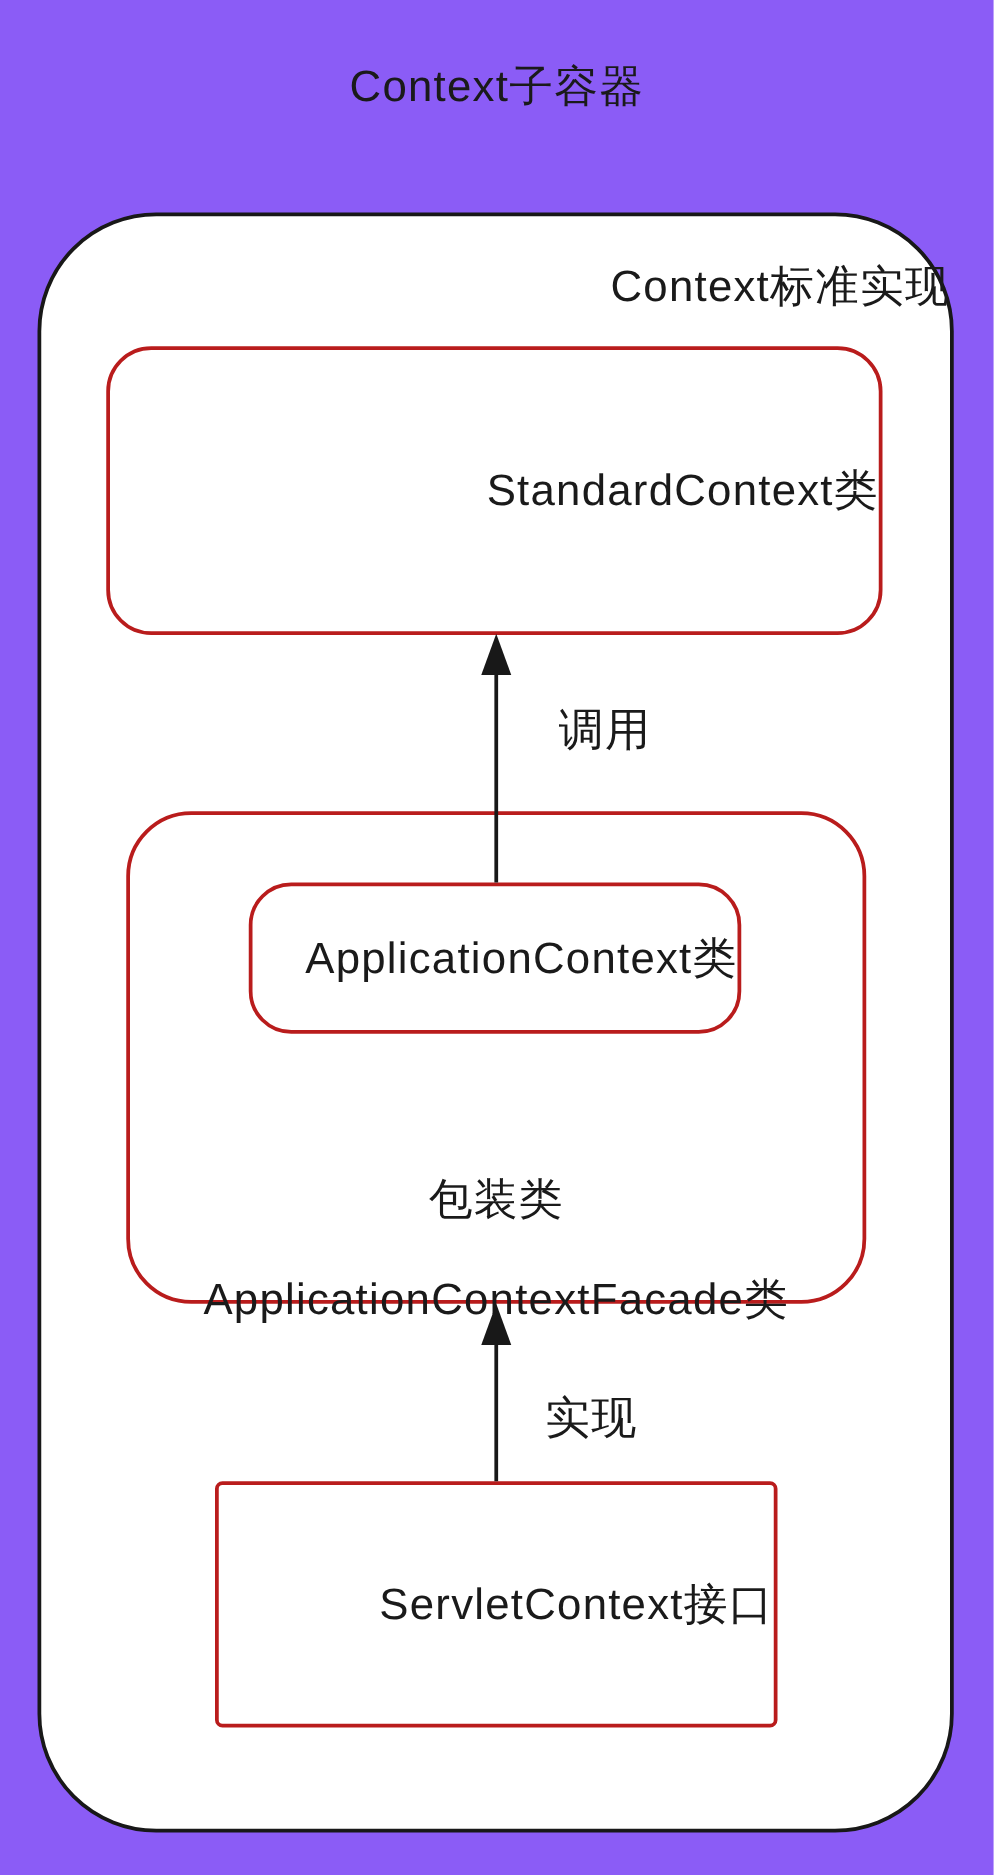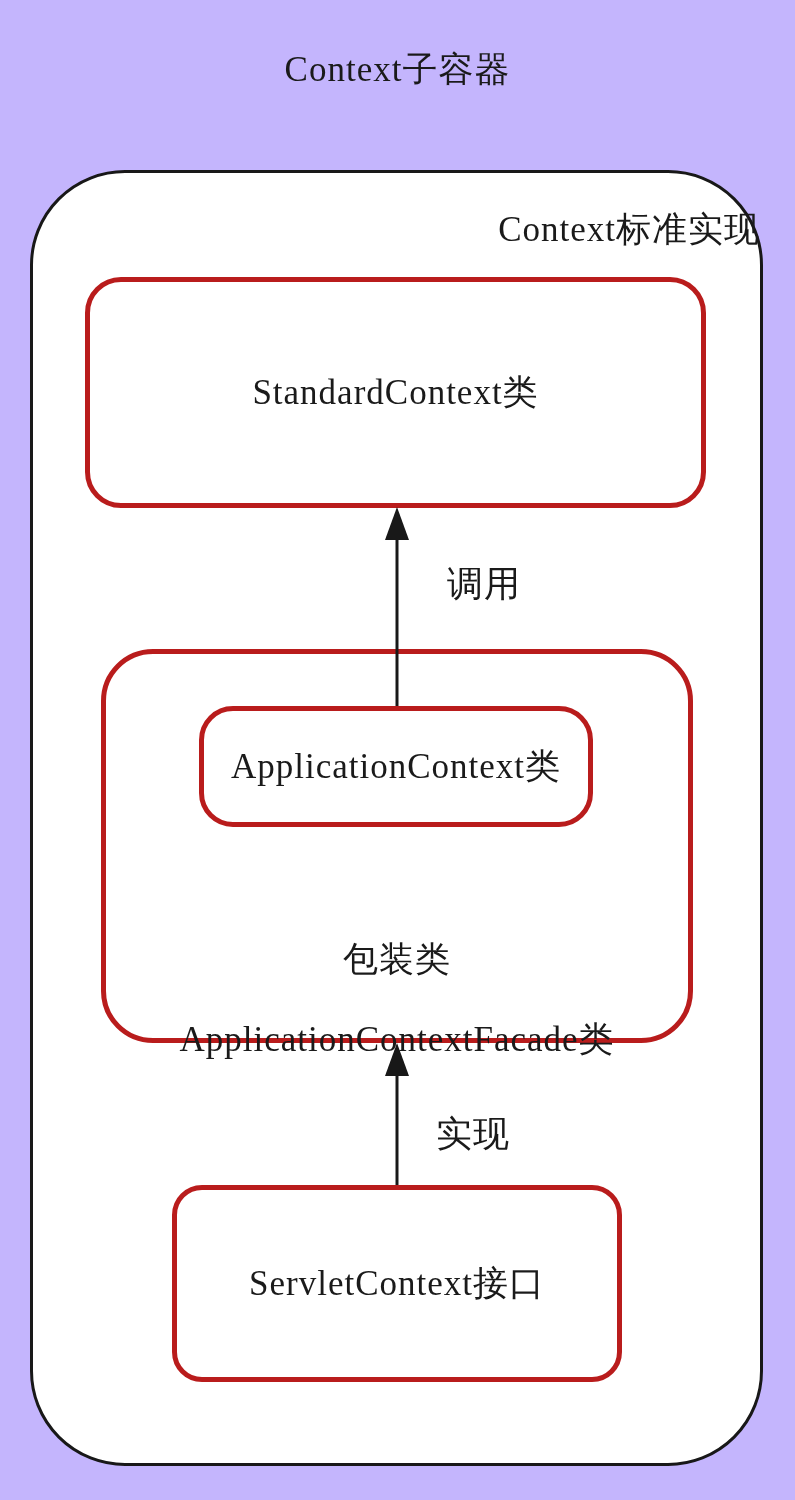--- a/index.html
+++ b/index.html
@@ -4,22 +4,22 @@
 <style>
   html, body {
     margin: 0;
     padding: 0;
     background: #ffffff;
   }
   .canvas {
     position: relative;
     width: 795px;
     height: 1500px;
-    background: #c4b5fd;
-    font-family: Liberation Serif, serif;
+    background: #8b5cf6;
+    font-family: Liberation Sans, sans-serif;
     color: #1a1a1a;
     overflow: hidden;
   }
   .diagram-title {
     position: absolute;
     left: 0;
     top: 46px;
     width: 795px;
     text-align: center;
     font-size: 35px;
@@ -41,26 +41,26 @@
     position: absolute;
     left: 0;
     top: 33px;
     width: 100%;
     text-align: right;
     font-size: 35px;
     letter-spacing: 1px;
   }
   .node-box {
     position: absolute;
-    border: 5px solid #b91c1c;
+    border: 3px solid #b91c1c;
     box-sizing: border-box;
     background: #ffffff;
     display: flex;
     align-items: center;
-    justify-content: center;
+    justify-content: flex-end;
     font-size: 35px;
     letter-spacing: 1px;
   }
   .standard-context-box {
     left: 85px;
     top: 277px;
     width: 621px;
     height: 231px;
     border-radius: 36px;
   }
@@ -76,21 +76,21 @@
     top: 706px;
     width: 394px;
     height: 121px;
     border-radius: 34px;
   }
   .servlet-context-box {
     left: 172px;
     top: 1185px;
     width: 450px;
     height: 197px;
-    border-radius: 30px;
+    border-radius: 6px;
   }
   .facade-inner-label {
     position: absolute;
     left: 101px;
     width: 592px;
     text-align: center;
     font-size: 35px;
     letter-spacing: 1px;
     margin-top: 28px;
   }

